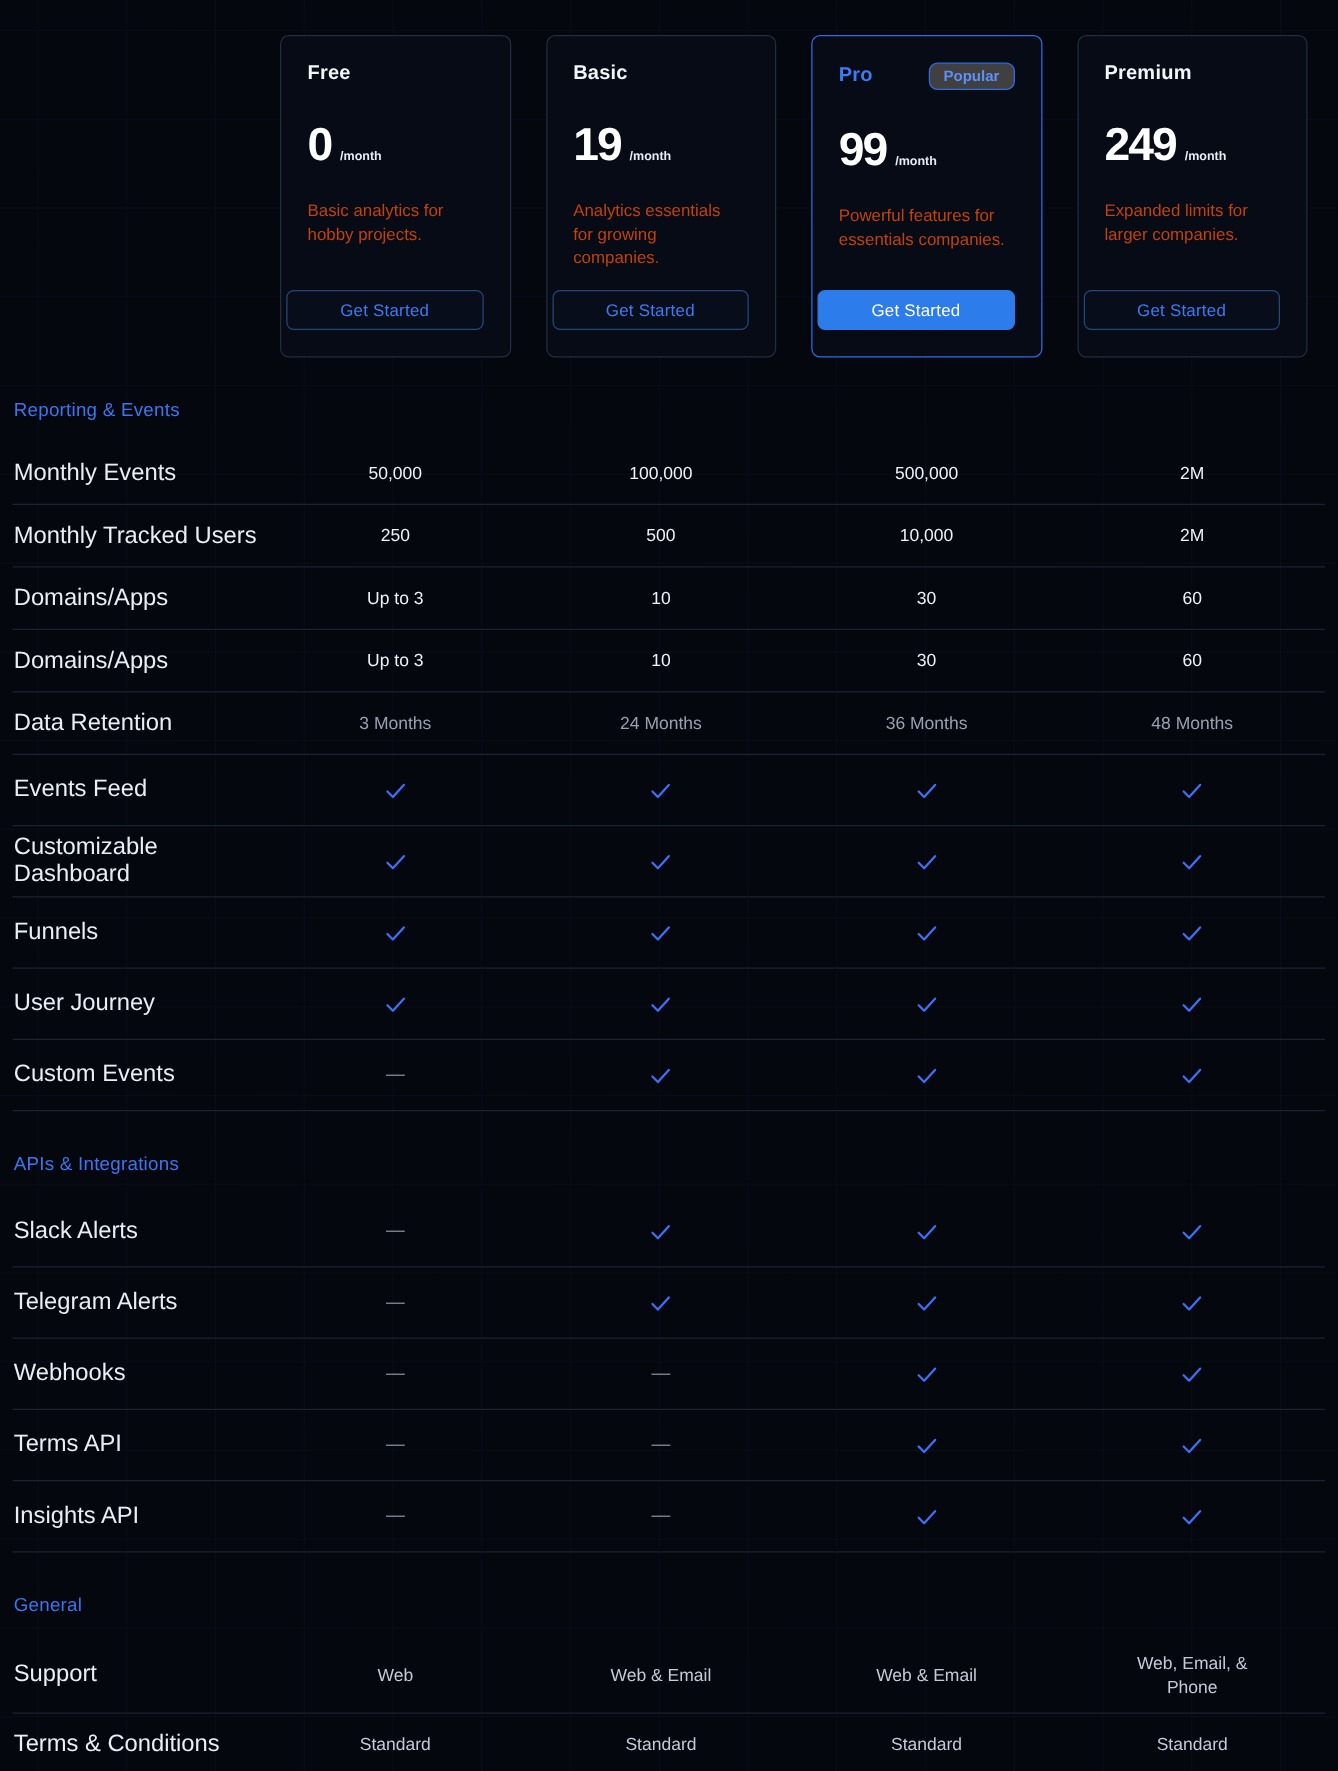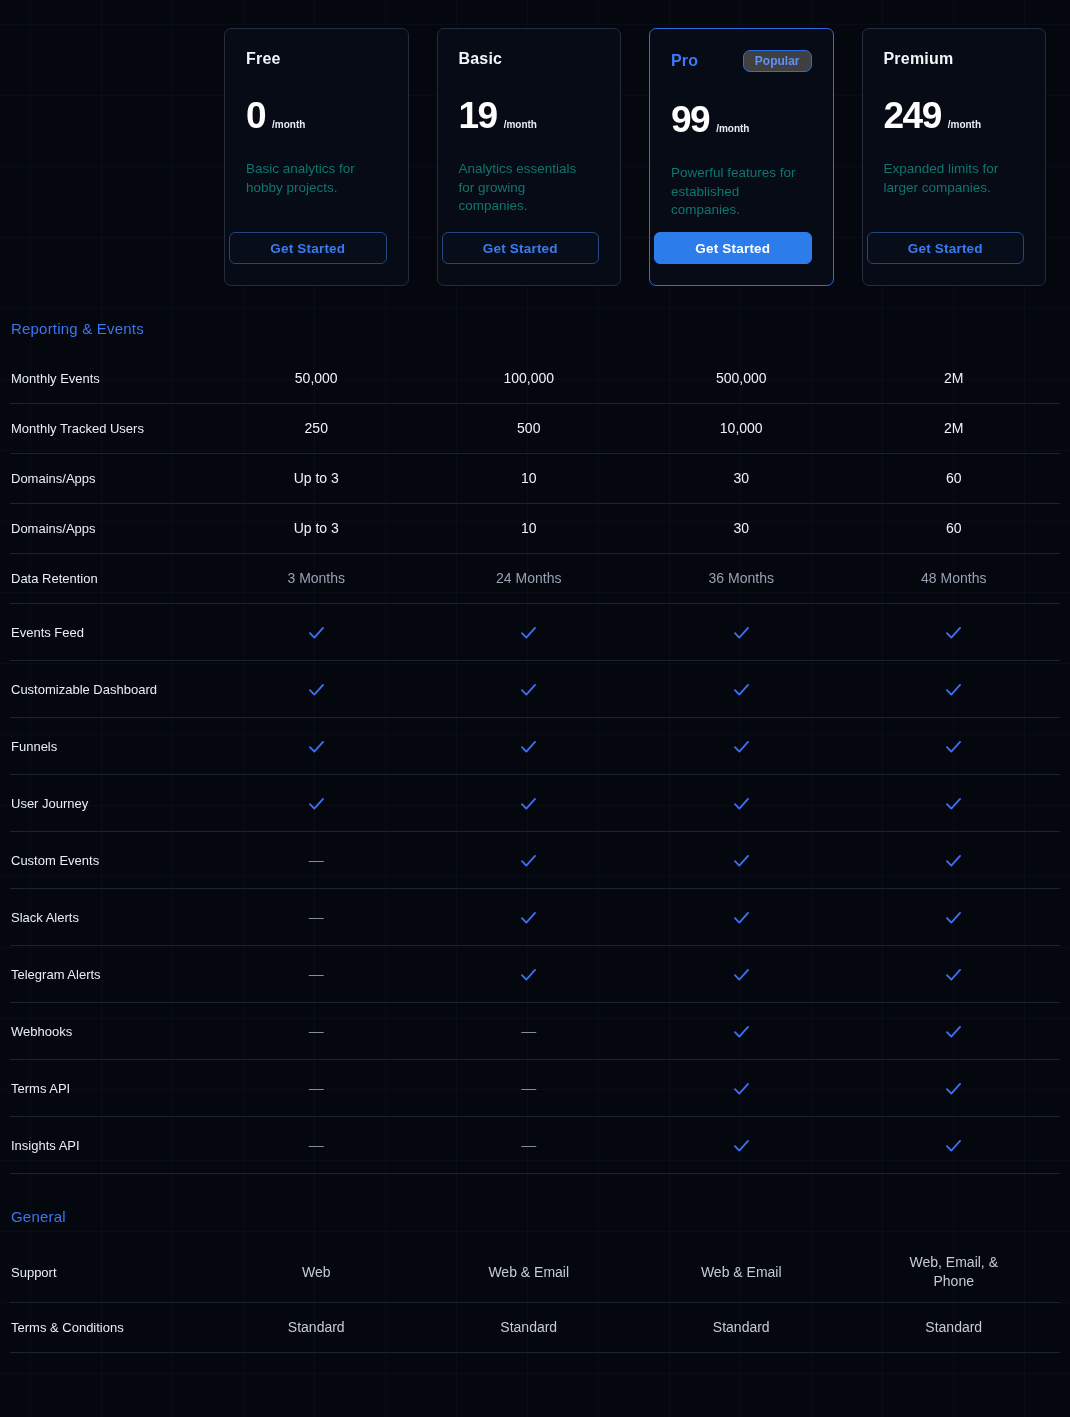--- a/index.html
+++ b/index.html
@@ -47,45 +47,45 @@
   .badge {
     font-size: 12px; font-weight: 700; color: #5f90f8;
     border: 1px solid #2e6ce2; background: #404040;
     padding: 4px 11px; border-radius: 7px; line-height: 1;
   }
   .price-row { margin-top: 27px; display: flex; align-items: baseline; gap: 7px; }
   .price { font-size: 37px; font-weight: 700; letter-spacing: -1.5px; color: #ffffff; }
   .period { font-size: 10px; font-weight: 700; color: #e8edf4; }
   .card-desc {
     margin-top: 23px; font-size: 13.5px; line-height: 1.38;
-    color: #0f766e; padding-right: 4px;
+    color: #c2410c; padding-right: 4px;
   }
   .cta {
     position: absolute; left: 4px; right: 21px; bottom: 21px; height: 32px;
     border-radius: 6px; display: flex; align-items: center; justify-content: center;
     font-family: "Liberation Sans", sans-serif;
-    font-size: 13.5px; font-weight: 700; letter-spacing: .2px;
+    font-size: 13.5px; font-weight: 400; letter-spacing: .2px;
     color: #3b7bf2; border: 1px solid #27457e; background: rgba(9, 17, 34, 0.45);
     cursor: pointer;
   }
   .cta.primary { background: #2c7ceb; color: #ffffff; border: 1px solid #2c7ceb; }
 
   
   .section-title {
     padding: 34px 0 17px 1px;
     font-size: 15px; font-weight: 400; color: #3b76f1; letter-spacing: .2px;
   }
   .frow {
     min-height: 50px;
     align-items: center;
     border-bottom: 1px solid #1b2330;
   }
   .frow.icon-row { min-height: 57px; }
   .frow.tall { min-height: 61px; }
-  .flabel { font-size: 13px; color: #e9edf4; padding-left: 1px; }
+  .flabel { font-size: 19px; color: #e9edf4; padding-left: 1px; }
   .fcell { text-align: center; font-size: 14px; color: #eef2f8; line-height: 1.35; }
   .fcell .val { display: inline-block; max-width: 120px; }
   .frow.muted .fcell { color: #98a2b2; }
   .frow.soft .fcell { color: #c4cbd7; }
   .dash { color: #848d9c; font-size: 15px; }
   .check-icon svg { display: block; margin: 0 auto; }
 </style>
 </head>
 <body>
 
@@ -120,21 +120,21 @@
   </div>
       <div class="card popular">
     <div class="card-head">
       <span class="card-name">Pro</span>
       <span class="badge">Popular</span>
     </div>
     <div class="price-row">
       <span class="price">99</span>
       <span class="period">/month</span>
     </div>
-    <div class="card-desc">Powerful features for established companies.</div>
+    <div class="card-desc">Powerful features for essentials companies.</div>
     <button class="cta primary">Get Started</button>
   </div>
       <div class="card">
     <div class="card-head">
       <span class="card-name">Premium</span>
 
     </div>
     <div class="price-row">
       <span class="price">249</span>
       <span class="period">/month</span>
@@ -248,20 +248,21 @@
         <div class="fcell"><span class="check-icon"><svg width="21" height="21" viewBox="0 0 24 24" fill="none">
               <path d="M4.5 12.8l5 5L19.5 6.8" stroke="#3f6ff2" stroke-width="2.1" stroke-linecap="round" stroke-linejoin="round"></path>
             </svg></span></div>
         <div class="fcell"><span class="check-icon"><svg width="21" height="21" viewBox="0 0 24 24" fill="none">
               <path d="M4.5 12.8l5 5L19.5 6.8" stroke="#3f6ff2" stroke-width="2.1" stroke-linecap="round" stroke-linejoin="round"></path>
             </svg></span></div>
         <div class="fcell"><span class="check-icon"><svg width="21" height="21" viewBox="0 0 24 24" fill="none">
               <path d="M4.5 12.8l5 5L19.5 6.8" stroke="#3f6ff2" stroke-width="2.1" stroke-linecap="round" stroke-linejoin="round"></path>
             </svg></span></div>
       </div>
+      <div class="section-title">APIs &amp; Integrations</div>
       <div class="grid5 frow icon-row">
     <div class="flabel">Slack Alerts</div>
   <div class="fcell"><span class="dash">—</span></div>
         <div class="fcell"><span class="check-icon"><svg width="21" height="21" viewBox="0 0 24 24" fill="none">
               <path d="M4.5 12.8l5 5L19.5 6.8" stroke="#3f6ff2" stroke-width="2.1" stroke-linecap="round" stroke-linejoin="round"></path>
             </svg></span></div>
         <div class="fcell"><span class="check-icon"><svg width="21" height="21" viewBox="0 0 24 24" fill="none">
               <path d="M4.5 12.8l5 5L19.5 6.8" stroke="#3f6ff2" stroke-width="2.1" stroke-linecap="round" stroke-linejoin="round"></path>
             </svg></span></div>
         <div class="fcell"><span class="check-icon"><svg width="21" height="21" viewBox="0 0 24 24" fill="none">

